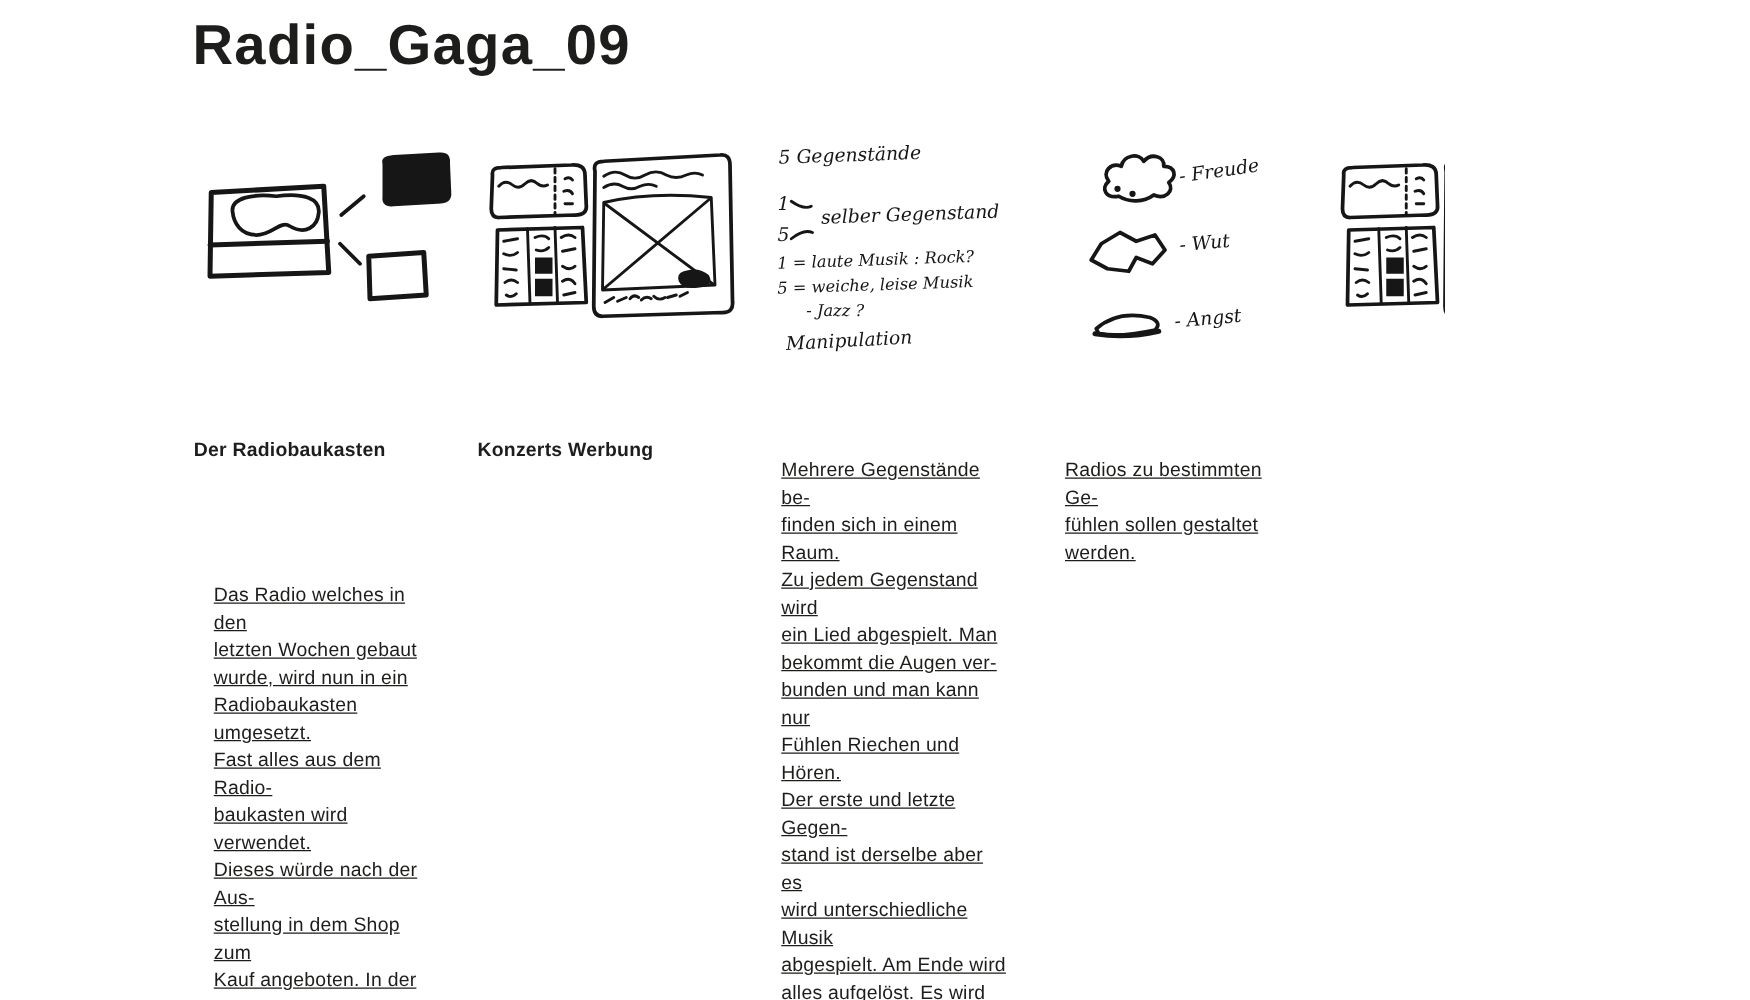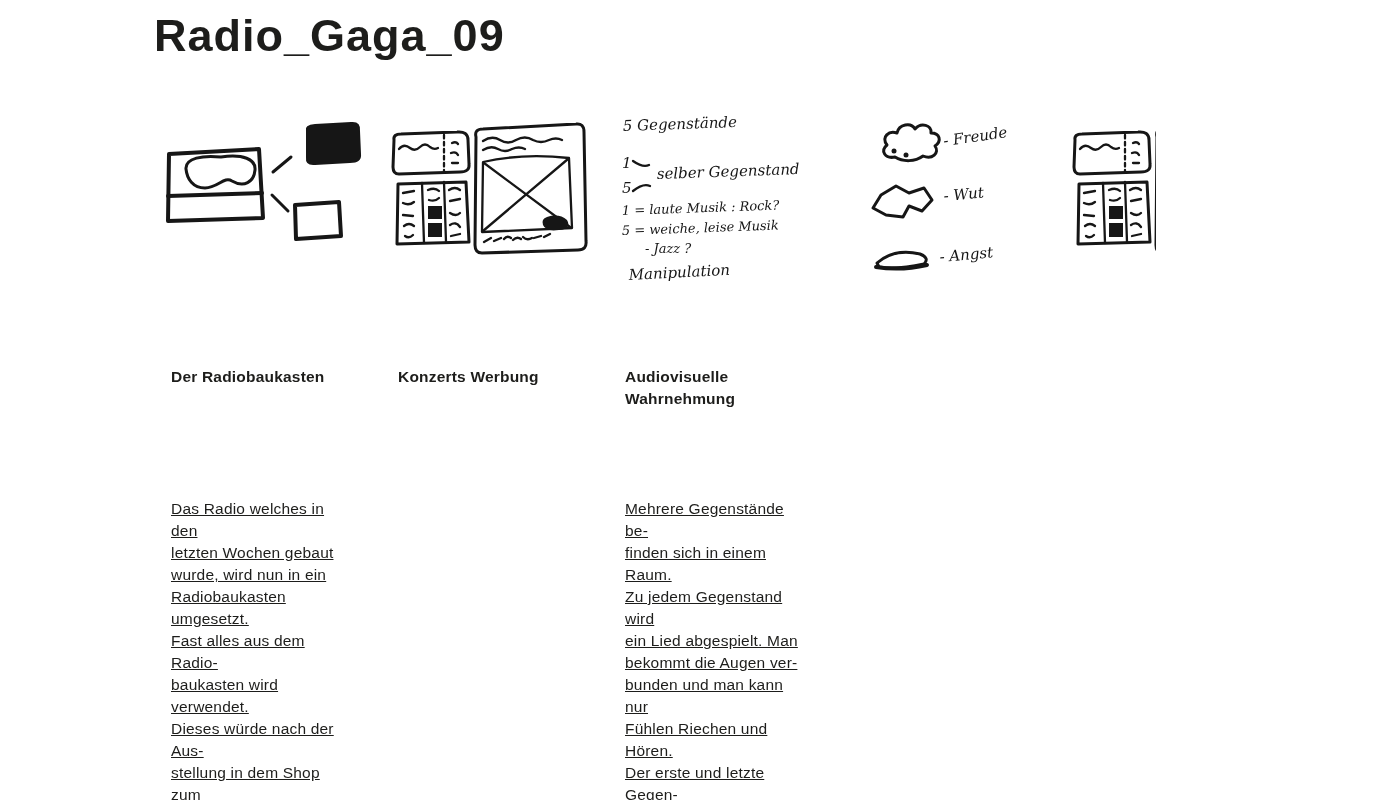--- a/index.html
+++ b/index.html
@@ -12,21 +12,21 @@
     font-size:45px;font-weight:bold;letter-spacing:1px;color:#1d1d1b;
   }
   .columns{
     position:absolute;left:155px;top:105px;
     display:grid;grid-template-columns:repeat(5,213px);column-gap:14px;
   }
   .col{display:flex;flex-direction:column;}
   .sketch{height:245px;}
   .sketch svg{display:block;}
   .col-heading{
-    margin:16px;height:100px;box-sizing:border-box;
+    margin:0;height:100px;box-sizing:border-box;
     font-size:15.5px;line-height:22px;font-weight:bold;white-space:pre-line;
     letter-spacing:0.2px;
   }
   .col-body{
     margin:16px;font-size:15.5px;line-height:22px;white-space:pre-line;
     letter-spacing:0.2px;color:#1d1d1b;text-decoration:underline;
   }
   
   .ink{stroke:#161616;fill:none;stroke-width:4;stroke-linecap:round;stroke-linejoin:round;}
   .ink-thin{stroke:#161616;fill:none;stroke-width:2.3;stroke-linecap:round;stroke-linejoin:round;}
@@ -108,22 +108,20 @@
           <text class="hw" x="13" y="63">1</text>
           <text class="hw" x="13" y="88">5</text>
           <path class="ink-thin" d="M24,56 q10,7 16,4 M24,86 q10,-8 17,-5"></path>
           <text class="hw" x="48" y="74" transform="rotate(-2 48 74)">selber Gegenstand</text>
           <text class="hw hw-sm" x="13" y="110" transform="rotate(-2 13 110)">1 = laute Musik : Rock?</text>
           <text class="hw hw-sm" x="13" y="130" transform="rotate(-2 13 130)">5 = weiche, leise Musik</text>
           <text class="hw hw-sm" x="36" y="148">- Jazz ?</text>
           <text class="hw" x="20" y="175" transform="rotate(-3 20 175)">Manipulation</text>
         </svg>
       </div>
-      <h2 class="col-heading">Audiovisuelle
-Wahrnehmung</h2>
       <p class="col-body">Mehrere Gegenstände be-
 finden sich in einem Raum.
 Zu jedem Gegenstand wird
 ein Lied abgespielt. Man
 bekommt die Augen ver-
 bunden und man kann  nur
 Fühlen Riechen und Hören.
 Der erste und letzte Gegen-
 stand ist derselbe aber es
 wird unterschiedliche Musik
@@ -140,20 +138,23 @@
           <circle class="ink-fill" cx="58" cy="46" r="2.5"></circle>
           <circle class="ink-fill" cx="70" cy="50" r="2.5"></circle>
           <text class="hw" x="108" y="41" transform="rotate(-8 108 41)">- Freude</text>
           <path class="ink-mid" d="M45,90 L60,81 L73,88 L88,83 L96,95 L86,106 L73,101 L67,112 L50,110 L37,103 Z"></path>
           <text class="hw" x="108" y="96" transform="rotate(-5 108 96)">- Wut</text>
           <path class="ink-mid" d="M41,158 Q58,143 84,149 Q94,153 88,159 Q60,165 43,162 Z"></path>
           <path class="ink" d="M40,162 Q65,166 91,160" stroke-width="5.5"></path>
           <text class="hw" x="104" y="157" transform="rotate(-5 104 157)">- Angst</text>
         </svg>
       </div>
+      <p class="col-body">Radios zu bestimmten Ge-
+fühlen sollen gestaltet
+werden.</p>
     </section>
 
     <section class="col">
       <div class="sketch">
         <svg width="213" height="245" viewBox="0 0 213 245">
           <path class="ink-mid" d="M12,35 Q11,29 19,29 L75,27 Q86,26 86,35 L87,59 Q88,67 78,67 L17,69 Q11,69 11,62 Z"></path>
           <path class="ink-thin" d="M17,44 q5,-6 11,-1 q5,4 10,-1 q5,-5 10,0 q4,3 8,1"></path>
           <path class="ink-thin" d="M62,30 L62,66" stroke-dasharray="3.5 3.5"></path>
           <path class="ink-thin" d="M70,38 q4,-2 6,1 M69,48 q5,-2 7,2 M70,58 l6,0"></path>
           <path class="ink-mid" d="M16,79 L84,77 L87,137 L15,139 Z"></path>

